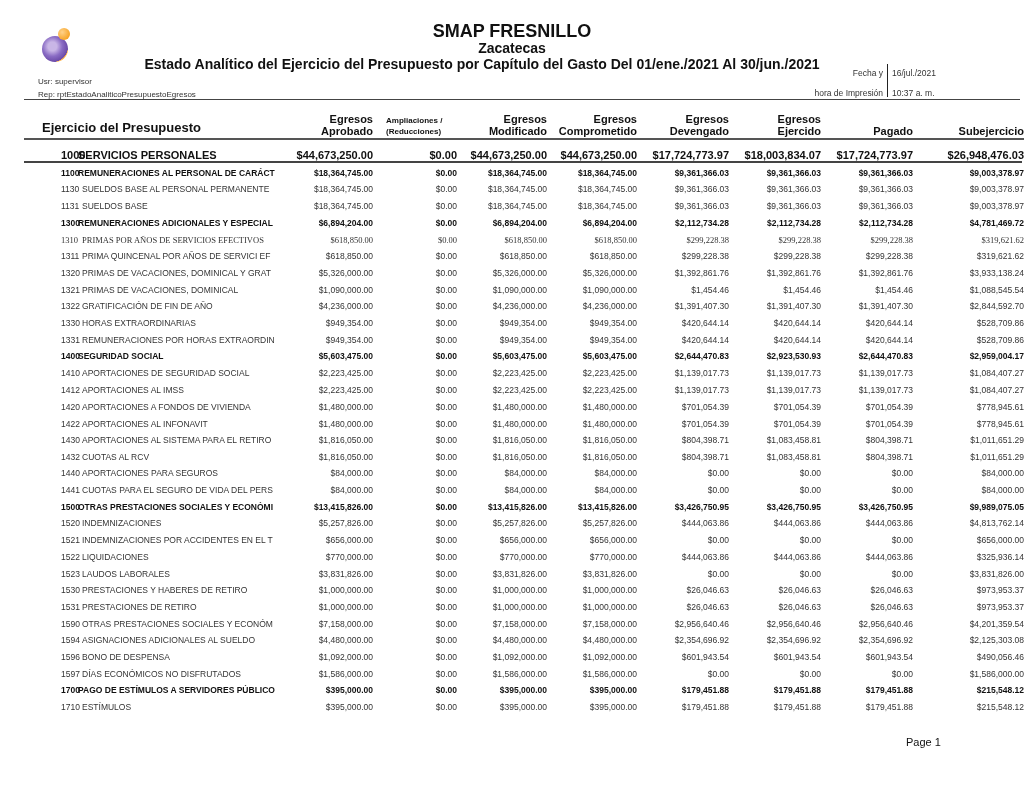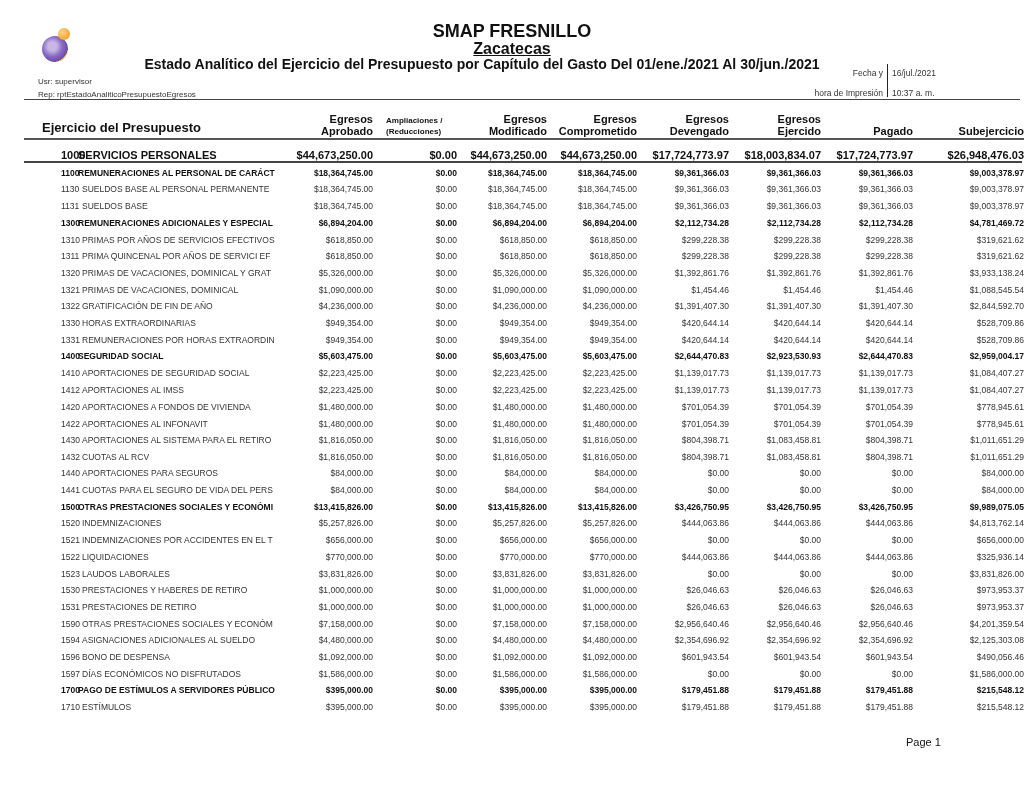--- a/index.html
+++ b/index.html
@@ -8,21 +8,21 @@
 
   
   #logo { left:36px; top:26px; width:130px; height:40px; }
   #logo .ball { position:absolute; left:6px; top:10px; width:26px; height:26px; border-radius:50%;
     background: radial-gradient(circle at 40% 40%, #c9b6e6 0 20%, #8a6cc4 45%, #6a4aa8 70%, #ffb347 72%, #f08a00 100%);
   }
   #logo .dot { position:absolute; left:22px; top:2px; width:12px; height:12px; border-radius:50%; background: radial-gradient(circle at 35% 35%, #ffd28a, #f39200); }
   #logo .word { position:absolute; left:30px; top:6px; font-family:"DejaVu Sans", sans-serif; font-weight:bold; font-style:italic; font-size:27px; color:#6a2fa0; letter-spacing:-1px; }
 
   #title1 { left:0; width:1024px; text-align:center; top:21px; font-size:18px; font-weight:bold; }
-  #title2 { left:0; width:1024px; text-align:center; top:40px; font-size:16px; font-weight:bold;text-decoration:underline; }
+  #title2 { left:0; width:1024px; text-align:center; top:40px; font-size:14px; font-weight:bold; }
   #title3 { left:0; width:964px; text-align:center; top:56px; font-size:14px; font-weight:bold; }
 
   #usr { left:38px; top:77px; font-size:8px; color:#333; }
   #rep { left:38px; top:90px; font-size:8px; color:#333; }
 
   #fecha-lbl { left:800px; top:68px; width:83px; text-align:right; font-size:8.5px; color:#333; }
   #hora-lbl { left:780px; top:88px; width:103px; text-align:right; font-size:8.5px; color:#333; }
   #fecha-val { left:892px; top:68px; font-size:8.5px; color:#333; }
   #hora-val { left:892px; top:88px; font-size:8.5px; color:#333; }
   #vsep { left:887px; top:64px; width:1px; height:33px; background:#222; }
@@ -171,21 +171,21 @@
       <span class="c-desc">REMUNERACIONES ADICIONALES Y ESPECIAL</span>
       <span class="c-v c-v0">$6,894,204.00</span>
       <span class="c-v c-v1">$0.00</span>
       <span class="c-v c-v2">$6,894,204.00</span>
       <span class="c-v c-v3">$6,894,204.00</span>
       <span class="c-v c-v4">$2,112,734.28</span>
       <span class="c-v c-v5">$2,112,734.28</span>
       <span class="c-v c-v6">$2,112,734.28</span>
       <span class="c-v c-v7">$4,781,469.72</span>
     </div>
-    <div class="row" style="top: 234.5px;">
+    <div class="row" style="top: 234.5px; font-family: Liberation Serif, serif;">
       <span class="c-code">1310</span>
       <span class="c-desc">PRIMAS POR AÑOS DE SERVICIOS EFECTIVOS</span>
       <span class="c-v c-v0">$618,850.00</span>
       <span class="c-v c-v1">$0.00</span>
       <span class="c-v c-v2">$618,850.00</span>
       <span class="c-v c-v3">$618,850.00</span>
       <span class="c-v c-v4">$299,228.38</span>
       <span class="c-v c-v5">$299,228.38</span>
       <span class="c-v c-v6">$299,228.38</span>
       <span class="c-v c-v7">$319,621.62</span>

